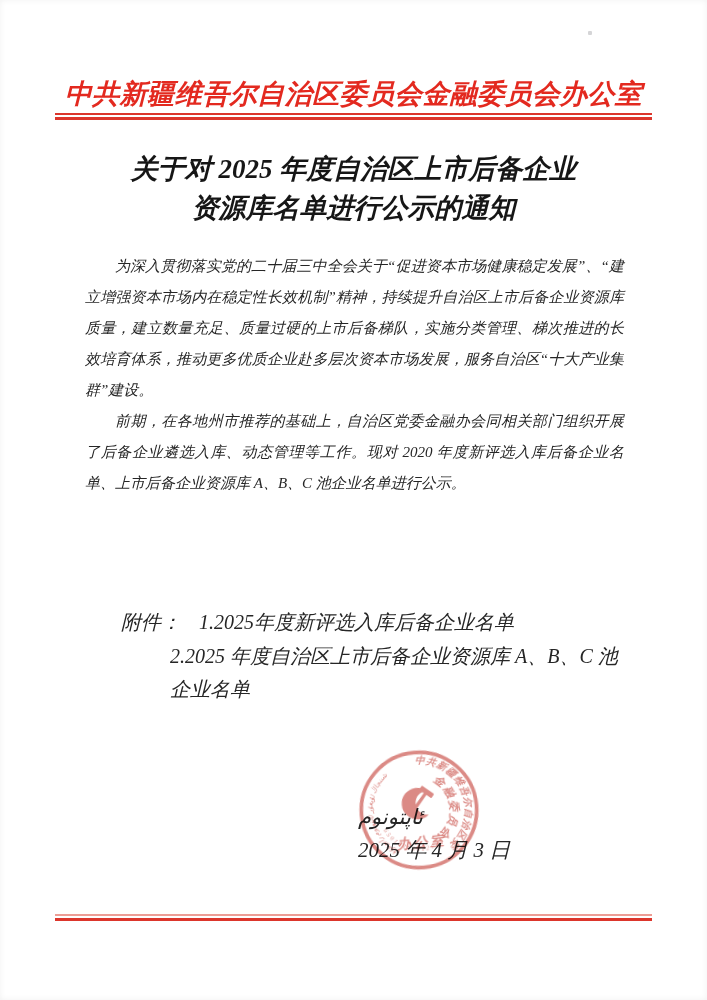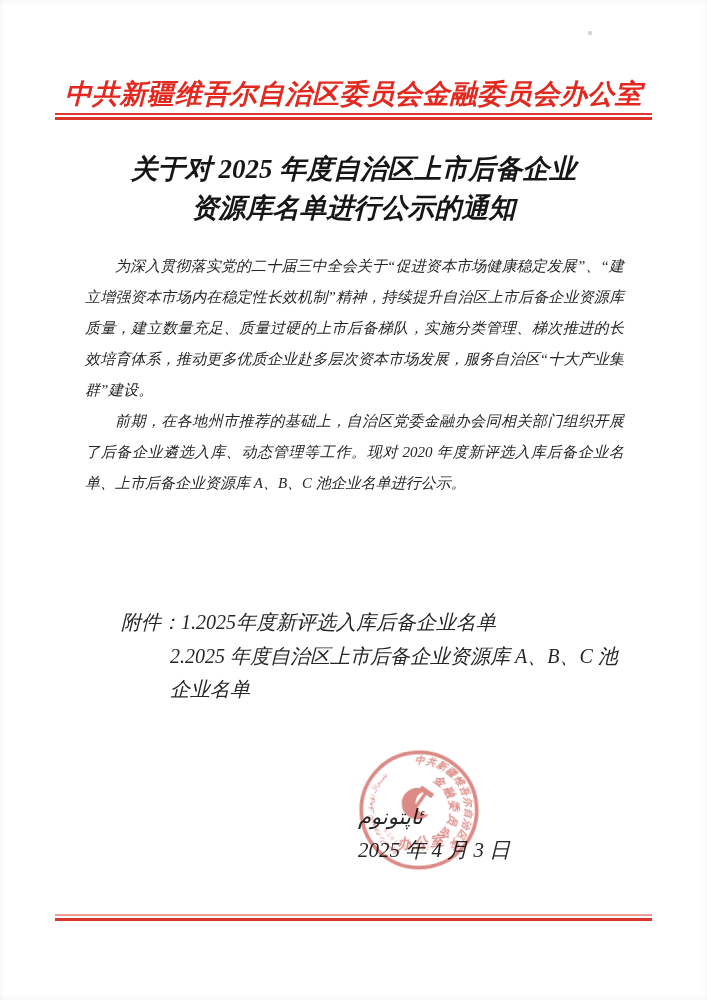--- a/index.html
+++ b/index.html
@@ -32,21 +32,21 @@
   }
   .body-text {
     position:absolute; top:251px; left:85px; width:539px;
     font-size:15px; line-height:31px; color:#262626; text-align:justify;
   }
   .body-text p { margin:0; text-indent:2em; }
   .attachment {
     position:absolute; top:606px; left:121px; width:500px;
     font-size:20px; line-height:33.5px; color:#262626;
   }
-  .attachment .label { margin-right:0; }
+  .attachment .label { margin-right:18px; }
   .att-cont { padding-left:49px; }
   .signature {
     position:absolute; left:358px; top:801px;
     font-size:21px; line-height:32.5px; color:#262626; white-space:nowrap;
   }
   .seal {
     position:absolute; left:352px; top:743px; width:134px; height:134px;
     opacity:.62; mix-blend-mode:multiply; pointer-events:none;
     filter:blur(0.35px); transform:rotate(-5deg);
   }

